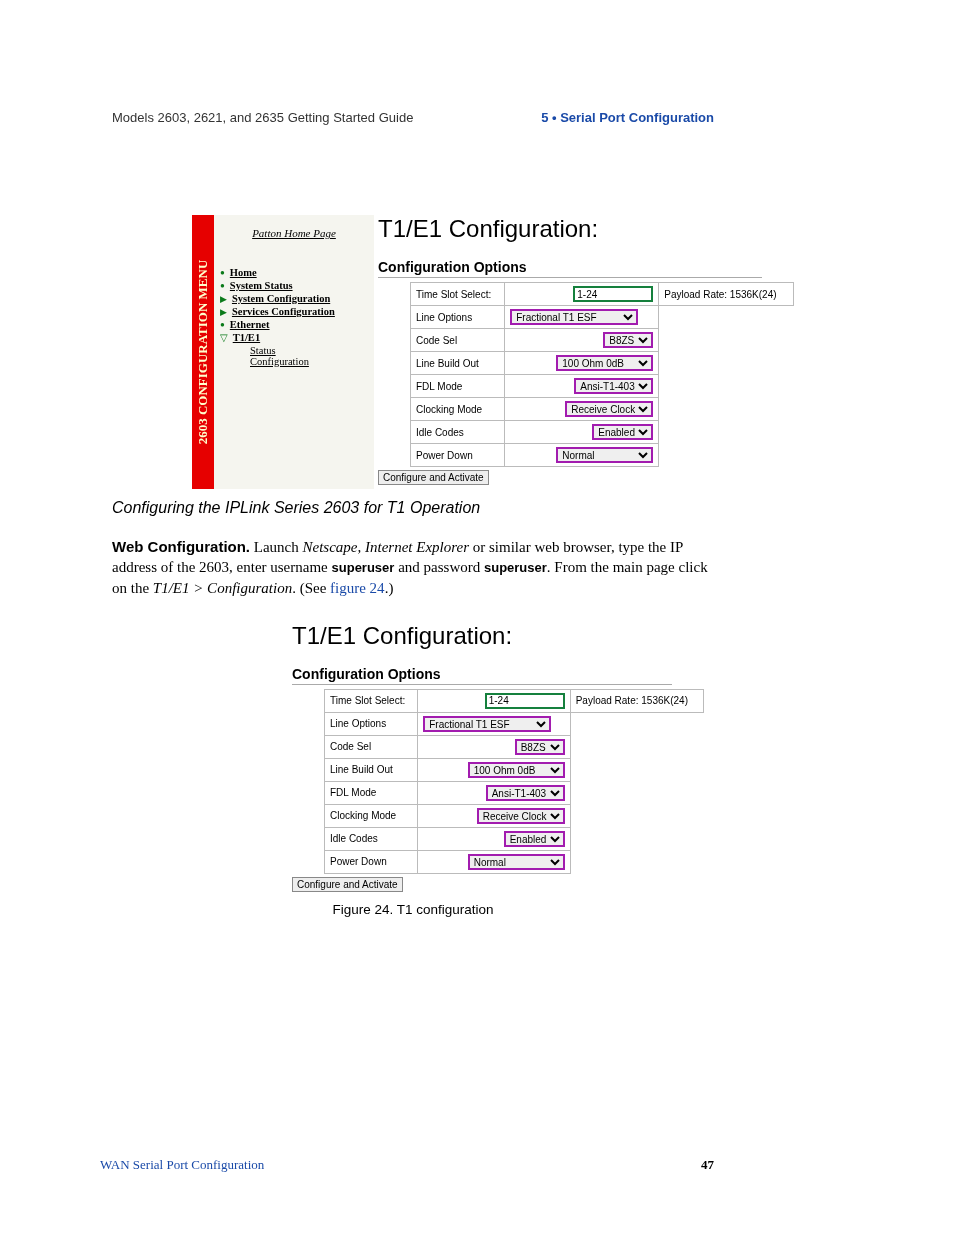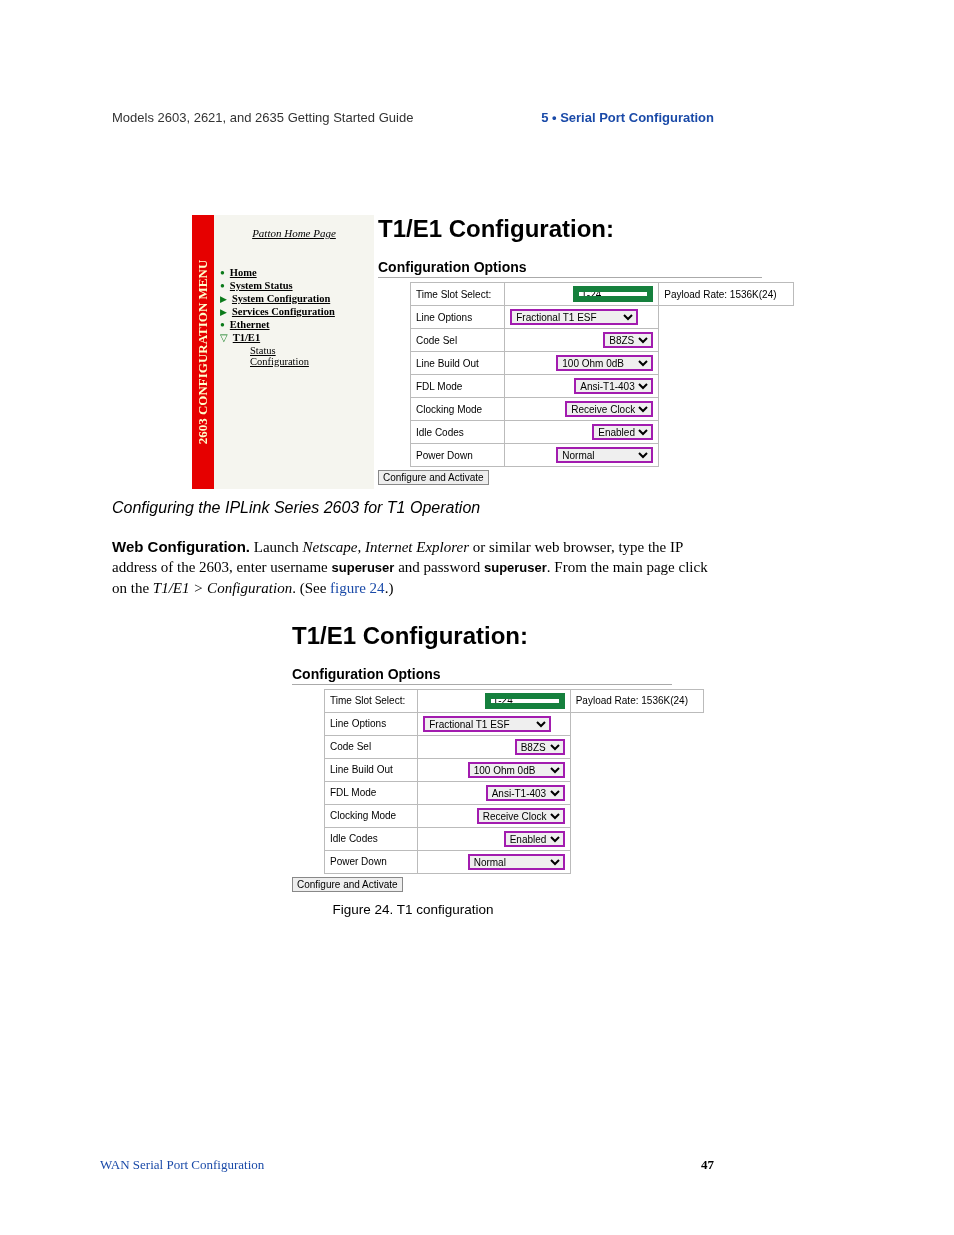--- a/index.html
+++ b/index.html
@@ -73,21 +73,21 @@
   .nav-link { font-weight:bold; text-decoration:underline; color:#000; }
   .nav-sub { margin-left:30px; text-decoration:underline; color:#000; }
 
   .config-pane {
     flex: 1;
     padding: 0 0 4px 4px;
     font-family: Arial, Helvetica, sans-serif;
   }
   .cfg-title-big {
     font-size: 24px;
-    font-weight: bold;
+    font-weight: normal;
     margin: 0;
   }
   .cfg-subtitle {
     font-size: 14px;
     font-weight: bold;
     margin: 16px 0 2px 0;
   }
   .cfg-hr { border:0; border-top:1px solid #aaa; margin:2px 0 4px 0; }
   table.cfg {
     border-collapse: collapse;
@@ -102,21 +102,21 @@
     white-space: nowrap;
   }
   table.cfg td.lab { width:72px; }
   table.cfg td.val { width:130px; text-align:right; }
   table.cfg td.extra { width:105px; }
   .inp, .sel {
     font-family: Arial, Helvetica, sans-serif;
     font-size: 10px;
     box-sizing: border-box;
   }
-  .inp { width:80px; height:16px; padding:0 2px; border:6px solid #15803d; }
+  .inp { width:80px; height:16px; padding:0 2px; border:2px solid #15803d; }
   .sel { height:16px; border:2px solid #a21caf; background:#efefef; }
   .btn {
     font-size:10px;
     padding:1px 4px;
     border:1px solid #888;
     background:#eee;
   }
 
   .fig-caption {
     text-align: center;

